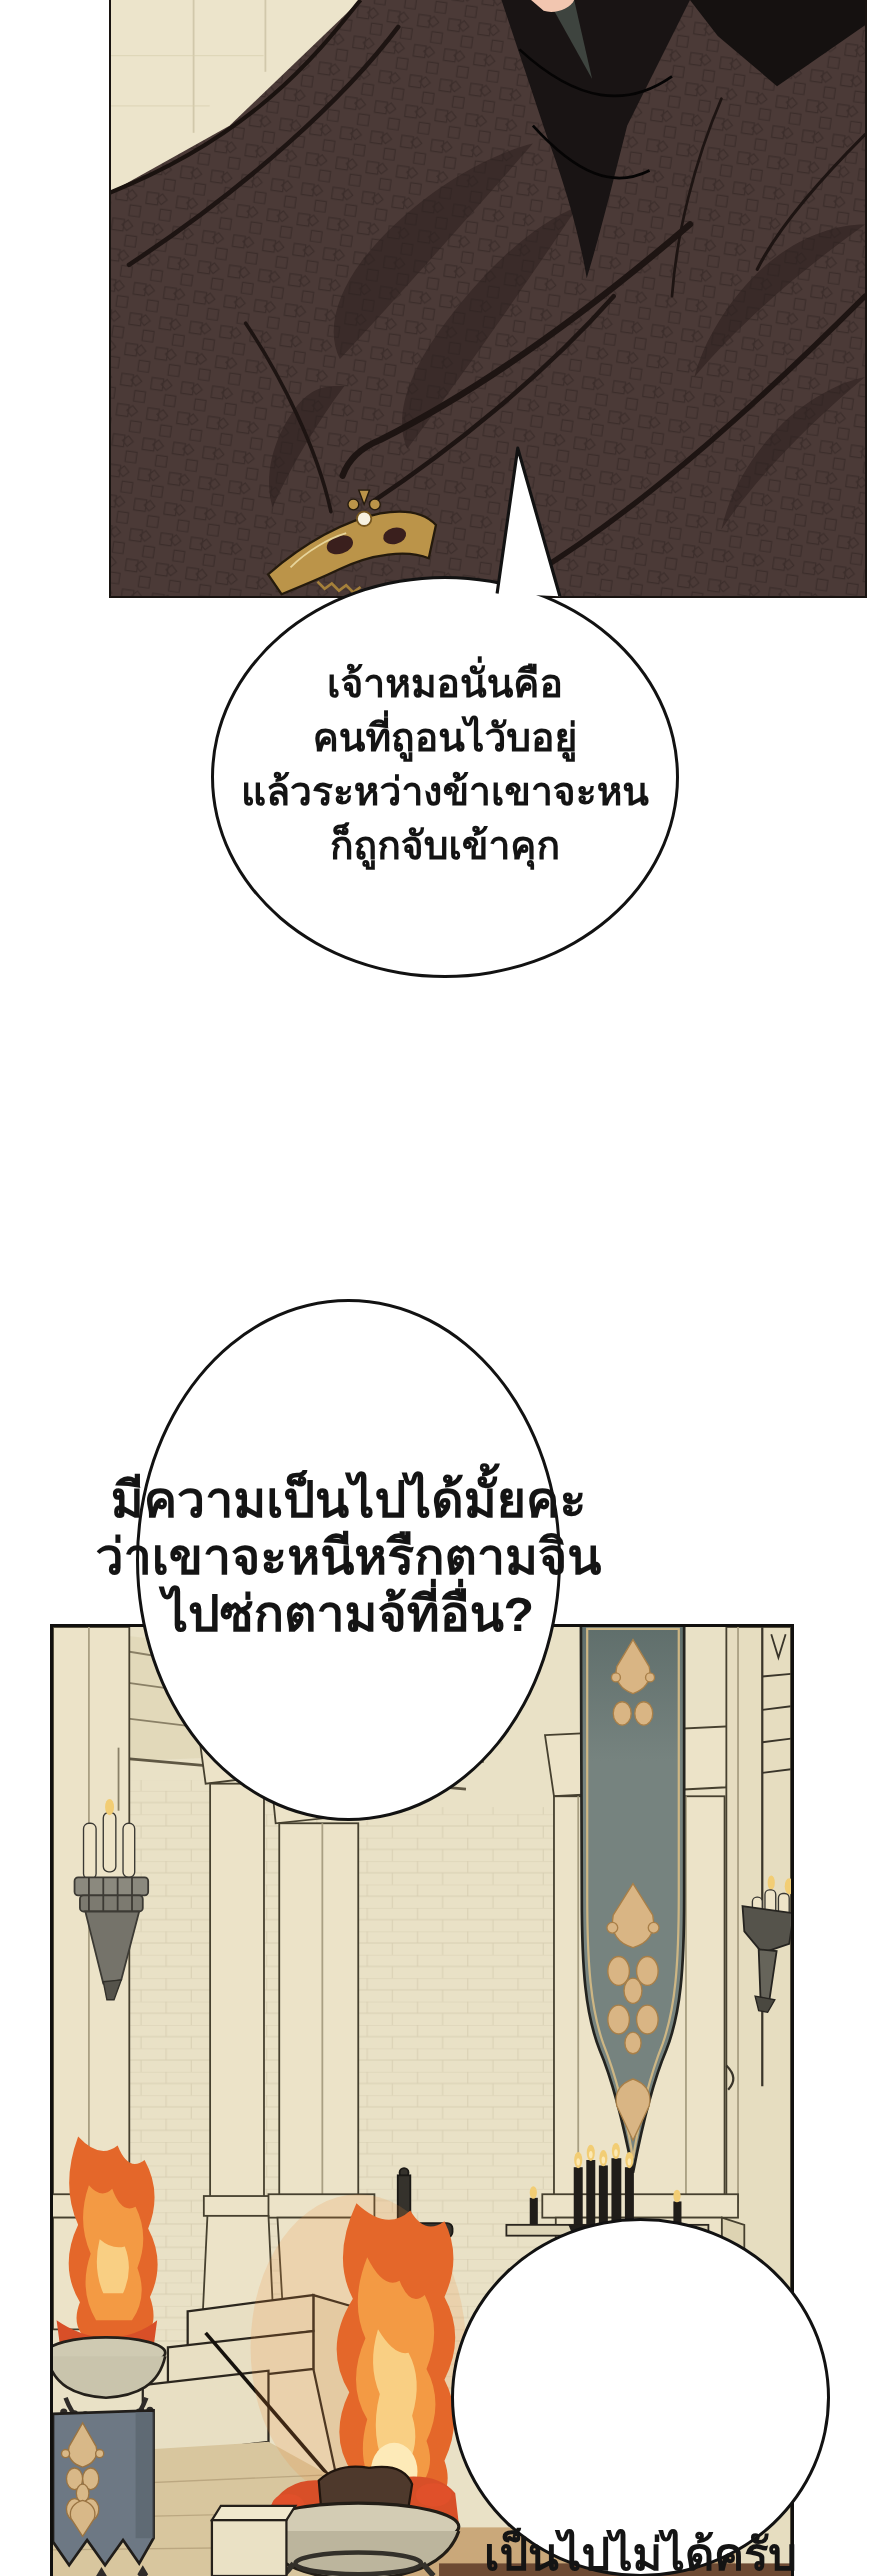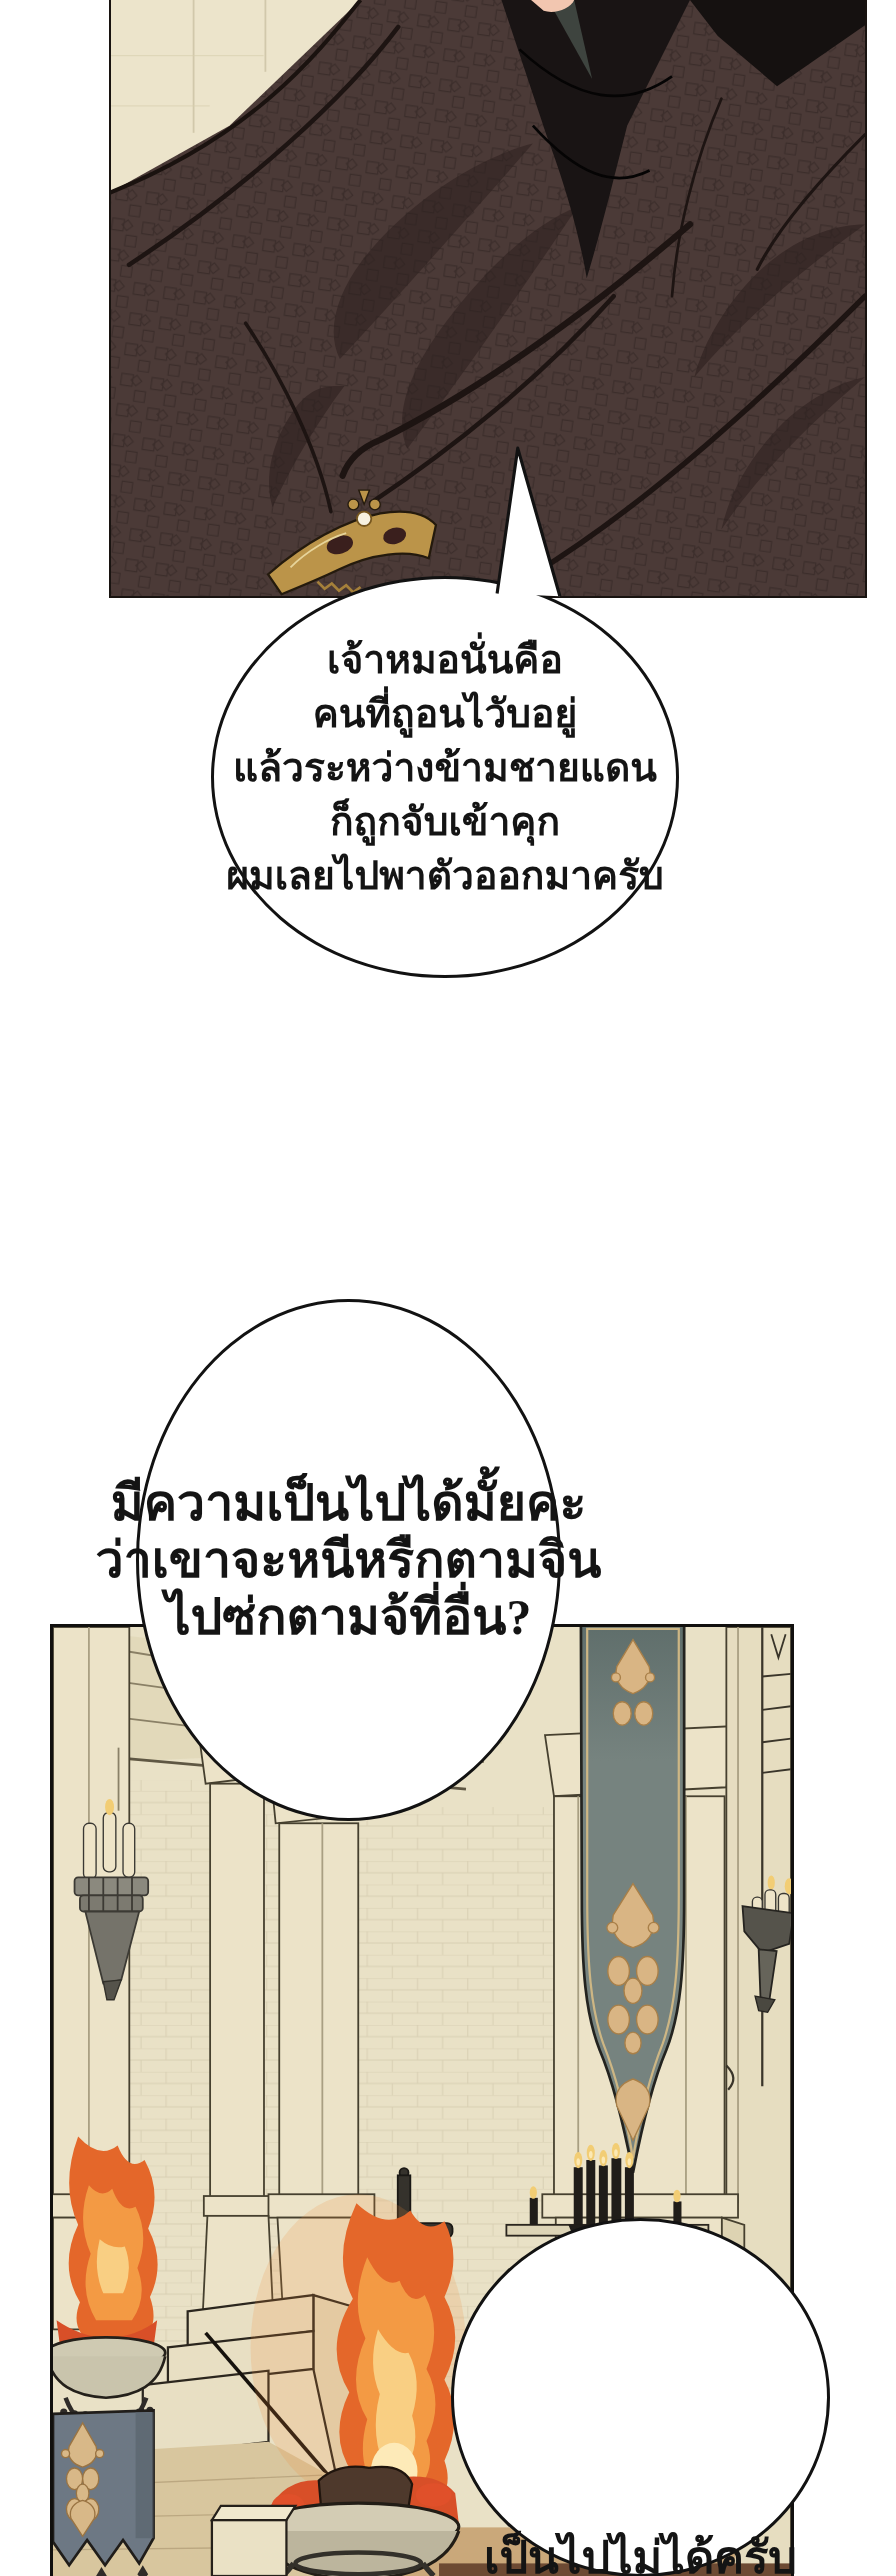--- a/index.html
+++ b/index.html
@@ -1,17 +1,17 @@
 <!DOCTYPE html>
 <html style="font-size:14.3px"><head>
 <meta charset="utf-8">
 <style>
   html,body{margin:0;padding:0;background:#ffffff;}
   .page{position:relative;width:896px;height:2576px;background:#ffffff;overflow:hidden;
-        font-family:Liberation Serif, serif;}
+        font-family:Liberation Mono, monospace;}
   .panel{position:absolute;box-sizing:border-box;background:#e9e1c6;}
   #panel1{left:109px;top:0;width:758px;height:598px;border:2.7px solid #181310;border-top:none;}
   #panel2{left:50px;top:1624px;width:744px;height:952px;border:3.6px solid #11100e;border-bottom:none;}
   .panel svg{display:block;width:100%;height:100%;}
   .bubble{position:absolute;background:#ffffff;border:3.1px solid #121212;border-radius:50%;
           display:flex;flex-direction:column;align-items:center;justify-content:center;
           text-align:center;color:#141414;font-weight:600;z-index:5;}
   #bubble1{left:211px;top:576px;width:462px;height:396px;}
   #bubble1 .ln{font-size:39px;line-height:54px;white-space:nowrap;transform:translateY(-9px);}
   #bubble2{left:136px;top:1299px;width:419px;height:516px;}
@@ -337,23 +337,22 @@
           <polygon points="177,992 260,992 270,976 187,976" fill="#f0e8cd" stroke="#25201a" stroke-width="2.5"></polygon>
           <rect x="177" y="992" width="83" height="62" fill="#eae1c5" stroke="#25201a" stroke-width="2.5"></rect>
         </g>
       </g>
     </svg>
   </div>
 
   <div class="bubble" id="bubble1">
     <div class="ln">เจ้าหมอนั่นคือ</div>
     <div class="ln">คนที่ถูอนไวับอยู่</div>
-    <div class="ln">แล้วระหว่างข้ามชายแดน</div>
+    <div class="ln">แล้วระหว่างข้าเขาจะหน</div>
     <div class="ln">ก็ถูกจับเข้าคุก</div>
-    <div class="ln">ผมเลยไปพาตัวออกมาครับ</div>
   </div>
   <svg class="tail" id="tail1" viewBox="0 0 90 175">
     <path d="M10,170 L33,8 L80,173" fill="#ffffff" stroke="#121212" stroke-width="3.5" stroke-linejoin="round"></path>
   </svg>
 
   <div class="bubble" id="bubble2">
     <div class="ln">มีความเป็นไปได้มั้ยคะ</div>
     <div class="ln">ว่าเขาจะหนีหรืกตามจิน</div>
     <div class="ln">ไปซ่กตามจ้ที่อื่น?</div>
   </div>

